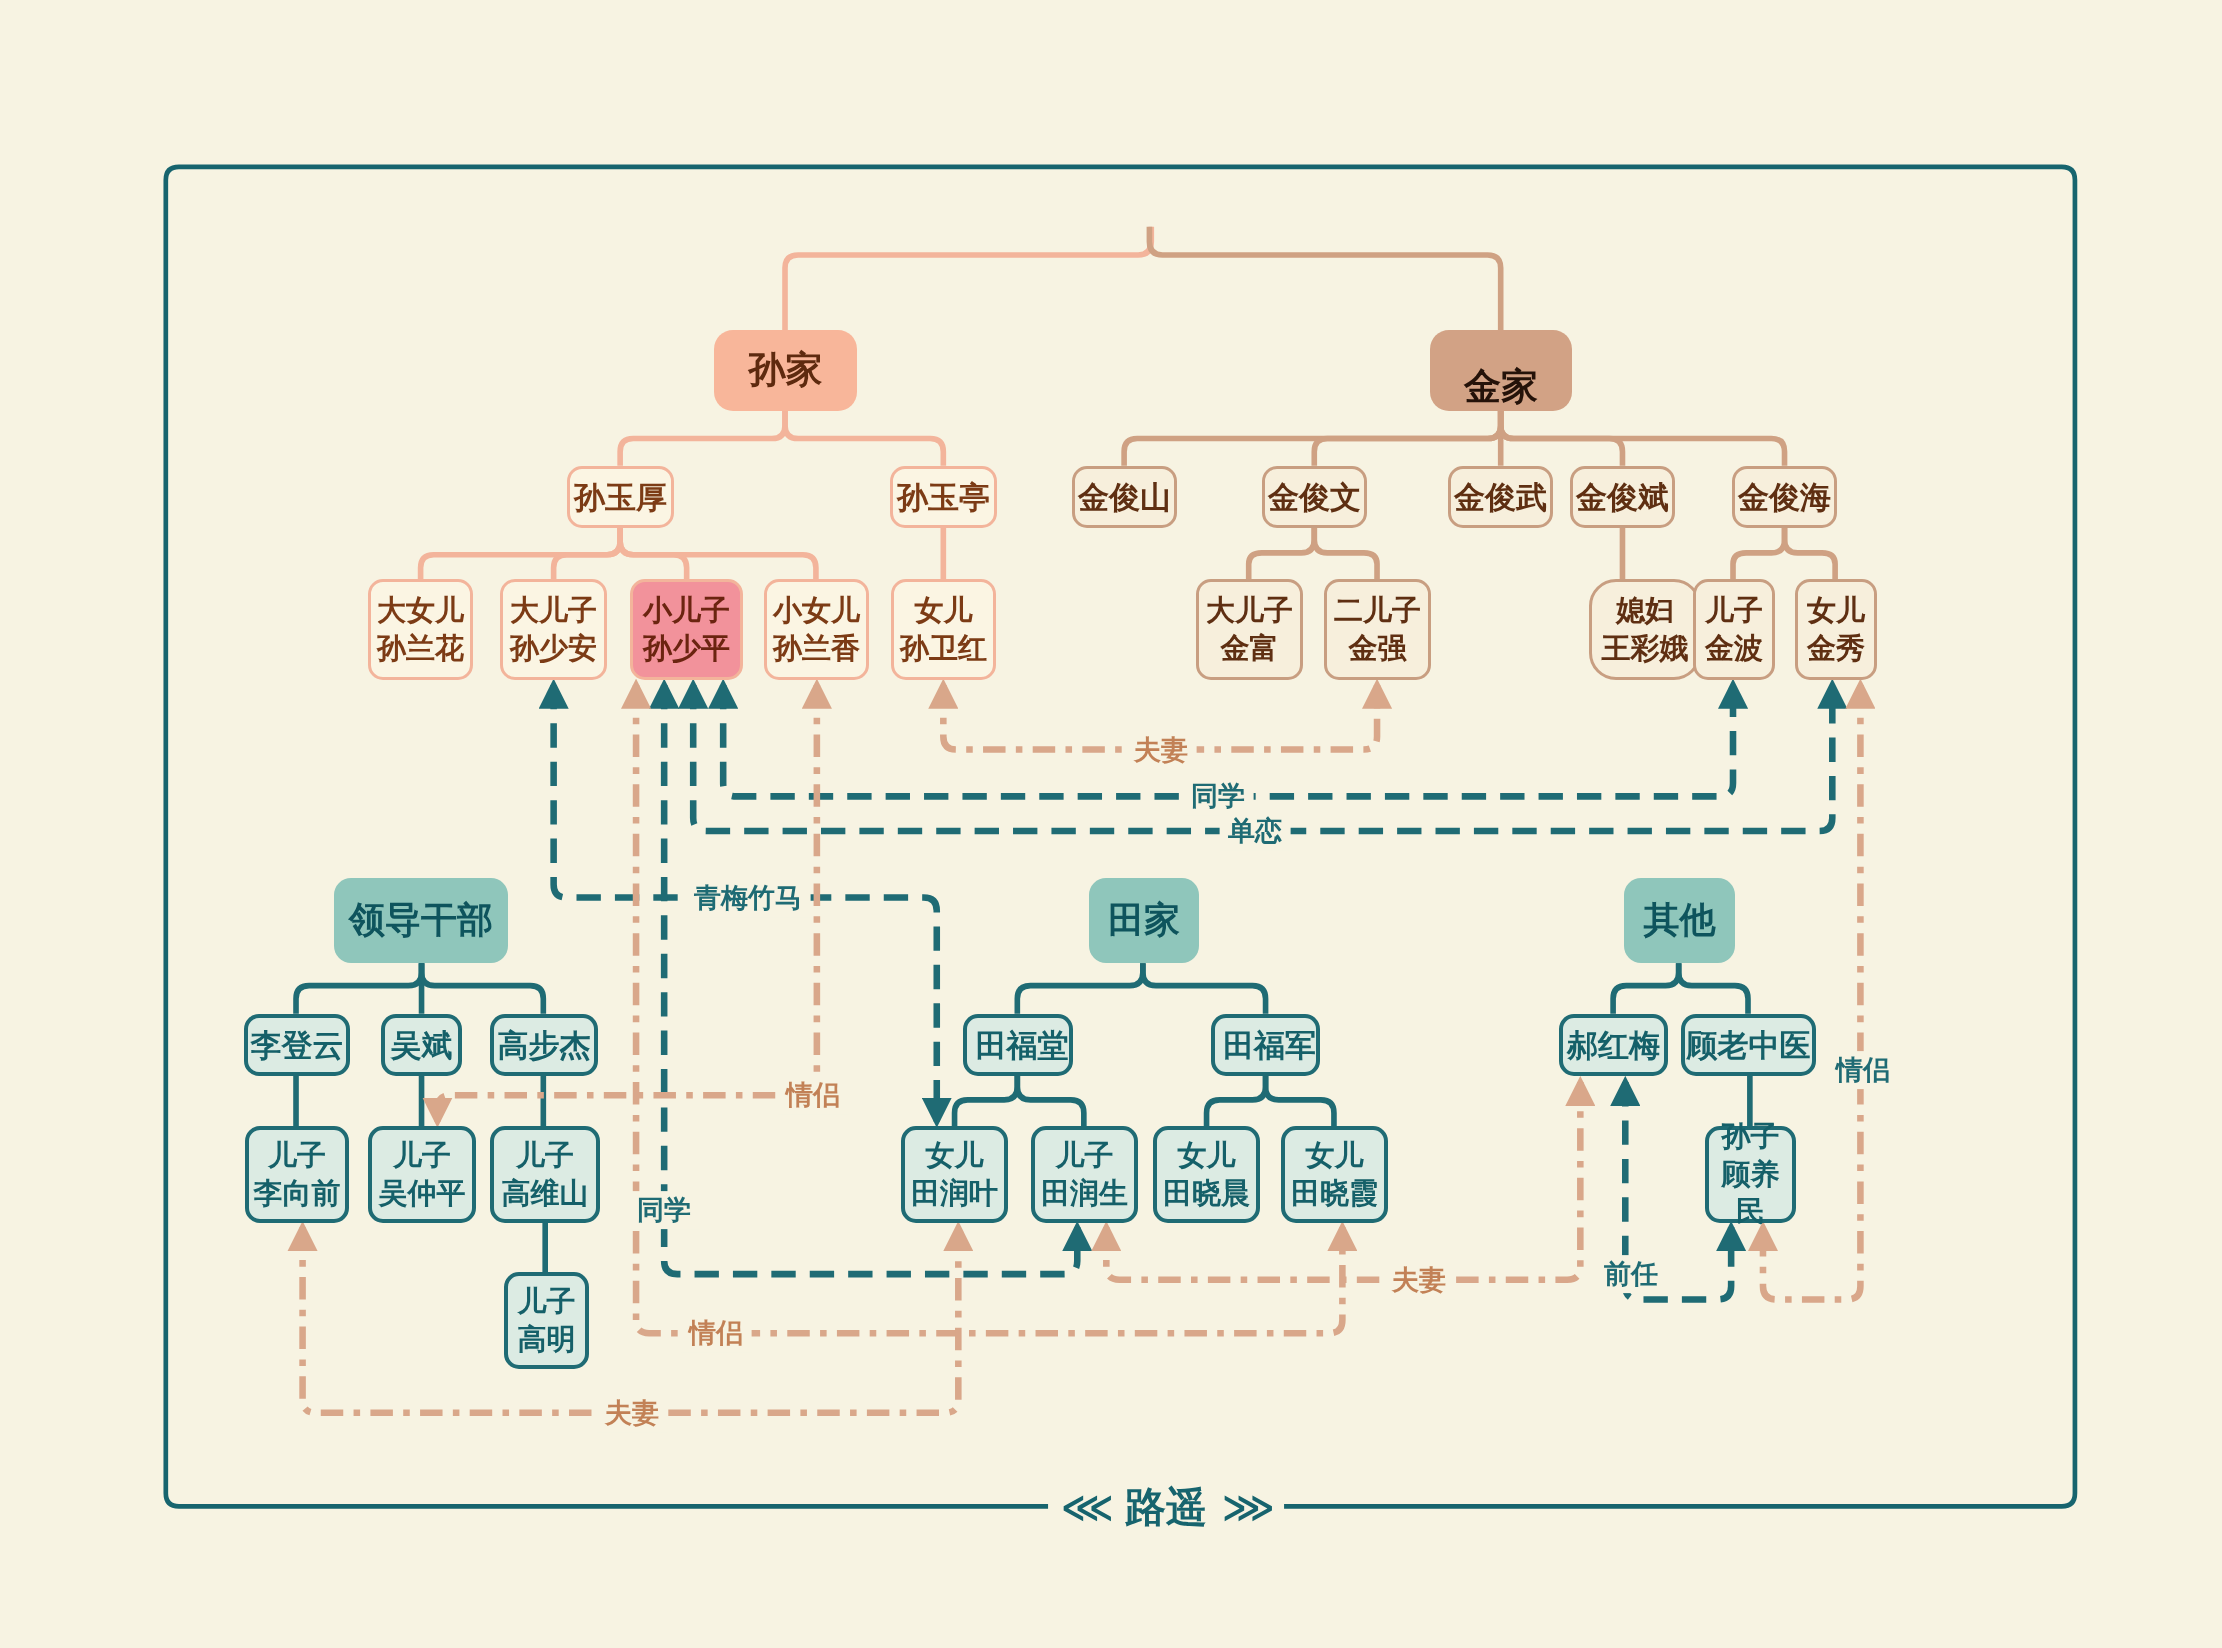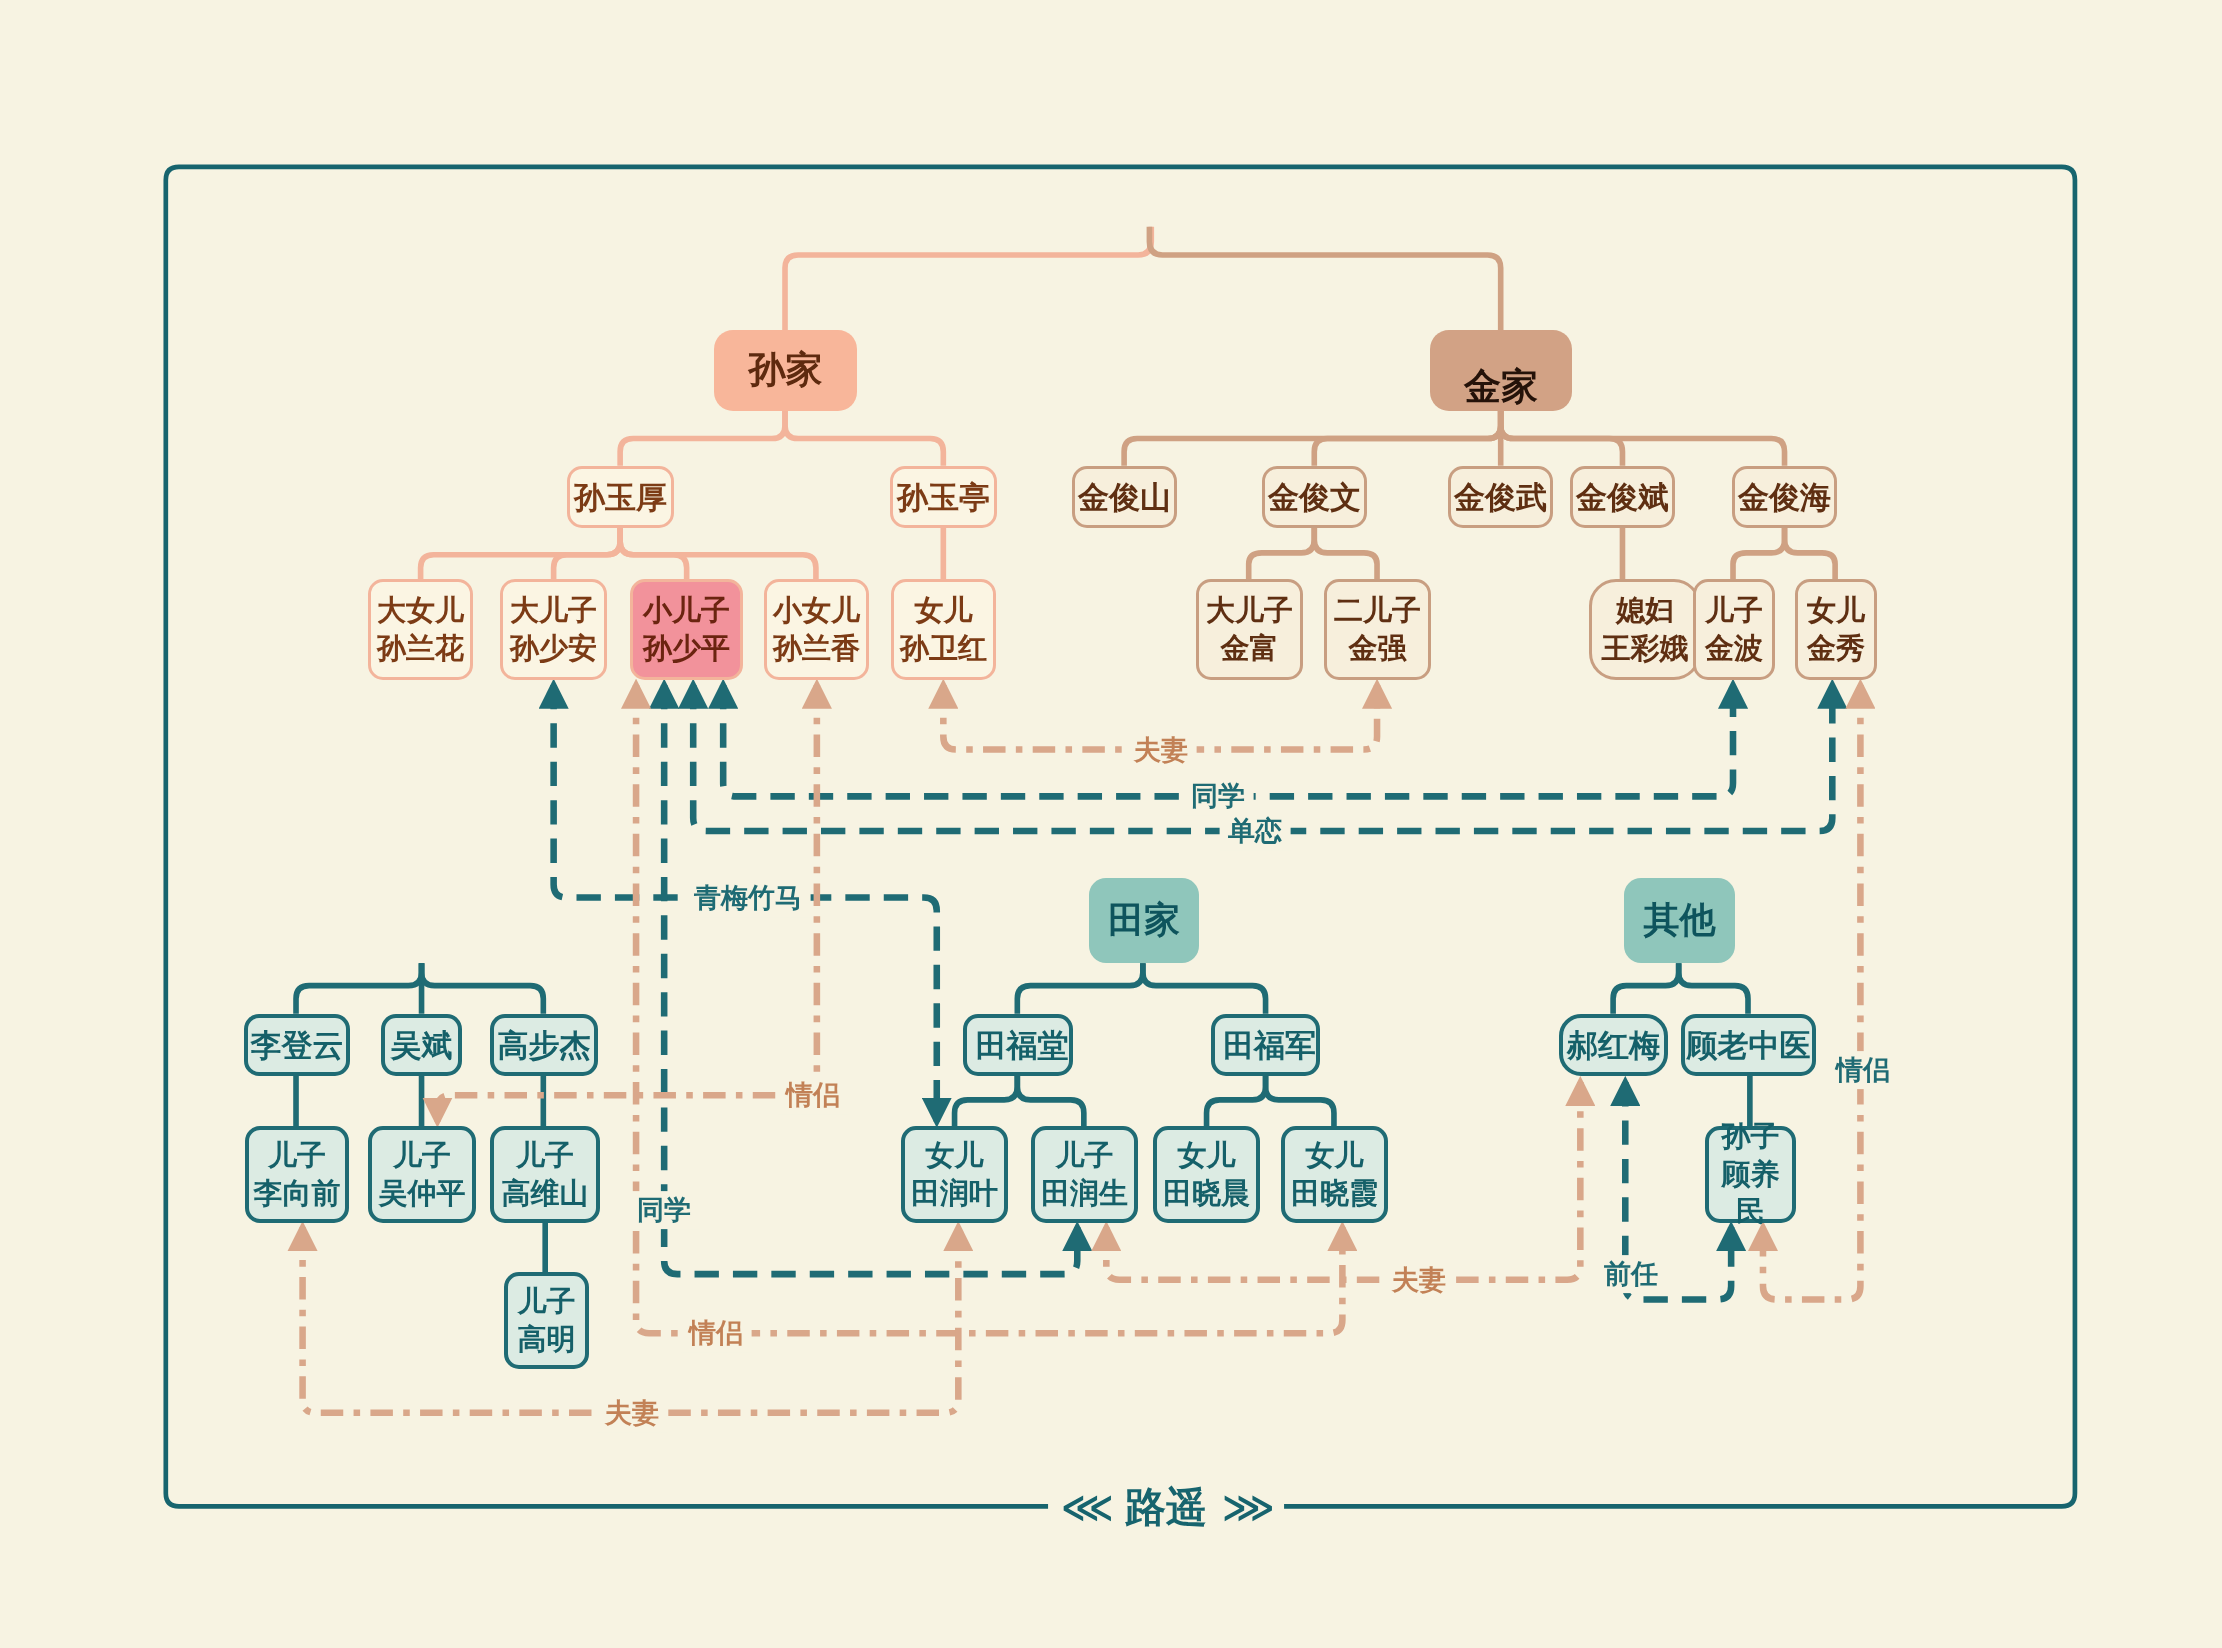--- a/index.html
+++ b/index.html
@@ -190,20 +190,23 @@
     </div>
   <div class="box jin-node two-line" style="left:1693px; top:579px; width:82px; height:101px;">
     <span>儿子</span>
       <span>金波</span>
     </div>
   <div class="box jin-node two-line" style="left:1795px; top:579px; width:82px; height:101px;">
     <span>女儿</span>
       <span>金秀</span>
     </div>
 
+  <div class="box teal-head" style="left:334px; top:878px; width:174px; height:85px;">
+      <span>领导干部</span>
+    </div>
   <div class="box teal-head" style="left:1089px; top:878px; width:110px; height:85px;">
       <span>田家</span>
     </div>
   <div class="box teal-head" style="left:1624px; top:878px; width:111px; height:85px;">
       <span>其他</span>
     </div>
 
   <div class="box teal-node one-line" style="left:244px; top:1014px; width:106px; height:62px;">
       <span>李登云</span>
     </div>
@@ -248,21 +251,21 @@
     </div>
   <div class="box teal-node two-line" style="left:1153px; top:1126px; width:107px; height:97px;">
     <span>女儿</span>
       <span>田晓晨</span>
     </div>
   <div class="box teal-node two-line" style="left:1281px; top:1126px; width:107px; height:97px;">
     <span>女儿</span>
       <span>田晓霞</span>
     </div>
 
-  <div class="box teal-node one-line" style="left:1559px; top:1014px; width:109px; height:62px;border-radius:22px;">
+  <div class="box teal-node one-line" style="left:1559px; top:1014px; width:109px; height:62px;">
       <span>郝红梅</span>
     </div>
   <div class="box teal-node one-line" style="left:1681px; top:1014px; width:135px; height:62px;">
       <span>顾老中医</span>
     </div>
   <div class="box teal-node two-line" style="left:1705px; top:1126px; width:91px; height:97px;">
     <span>孙子</span>
       <span>顾养民</span>
     </div>
 

